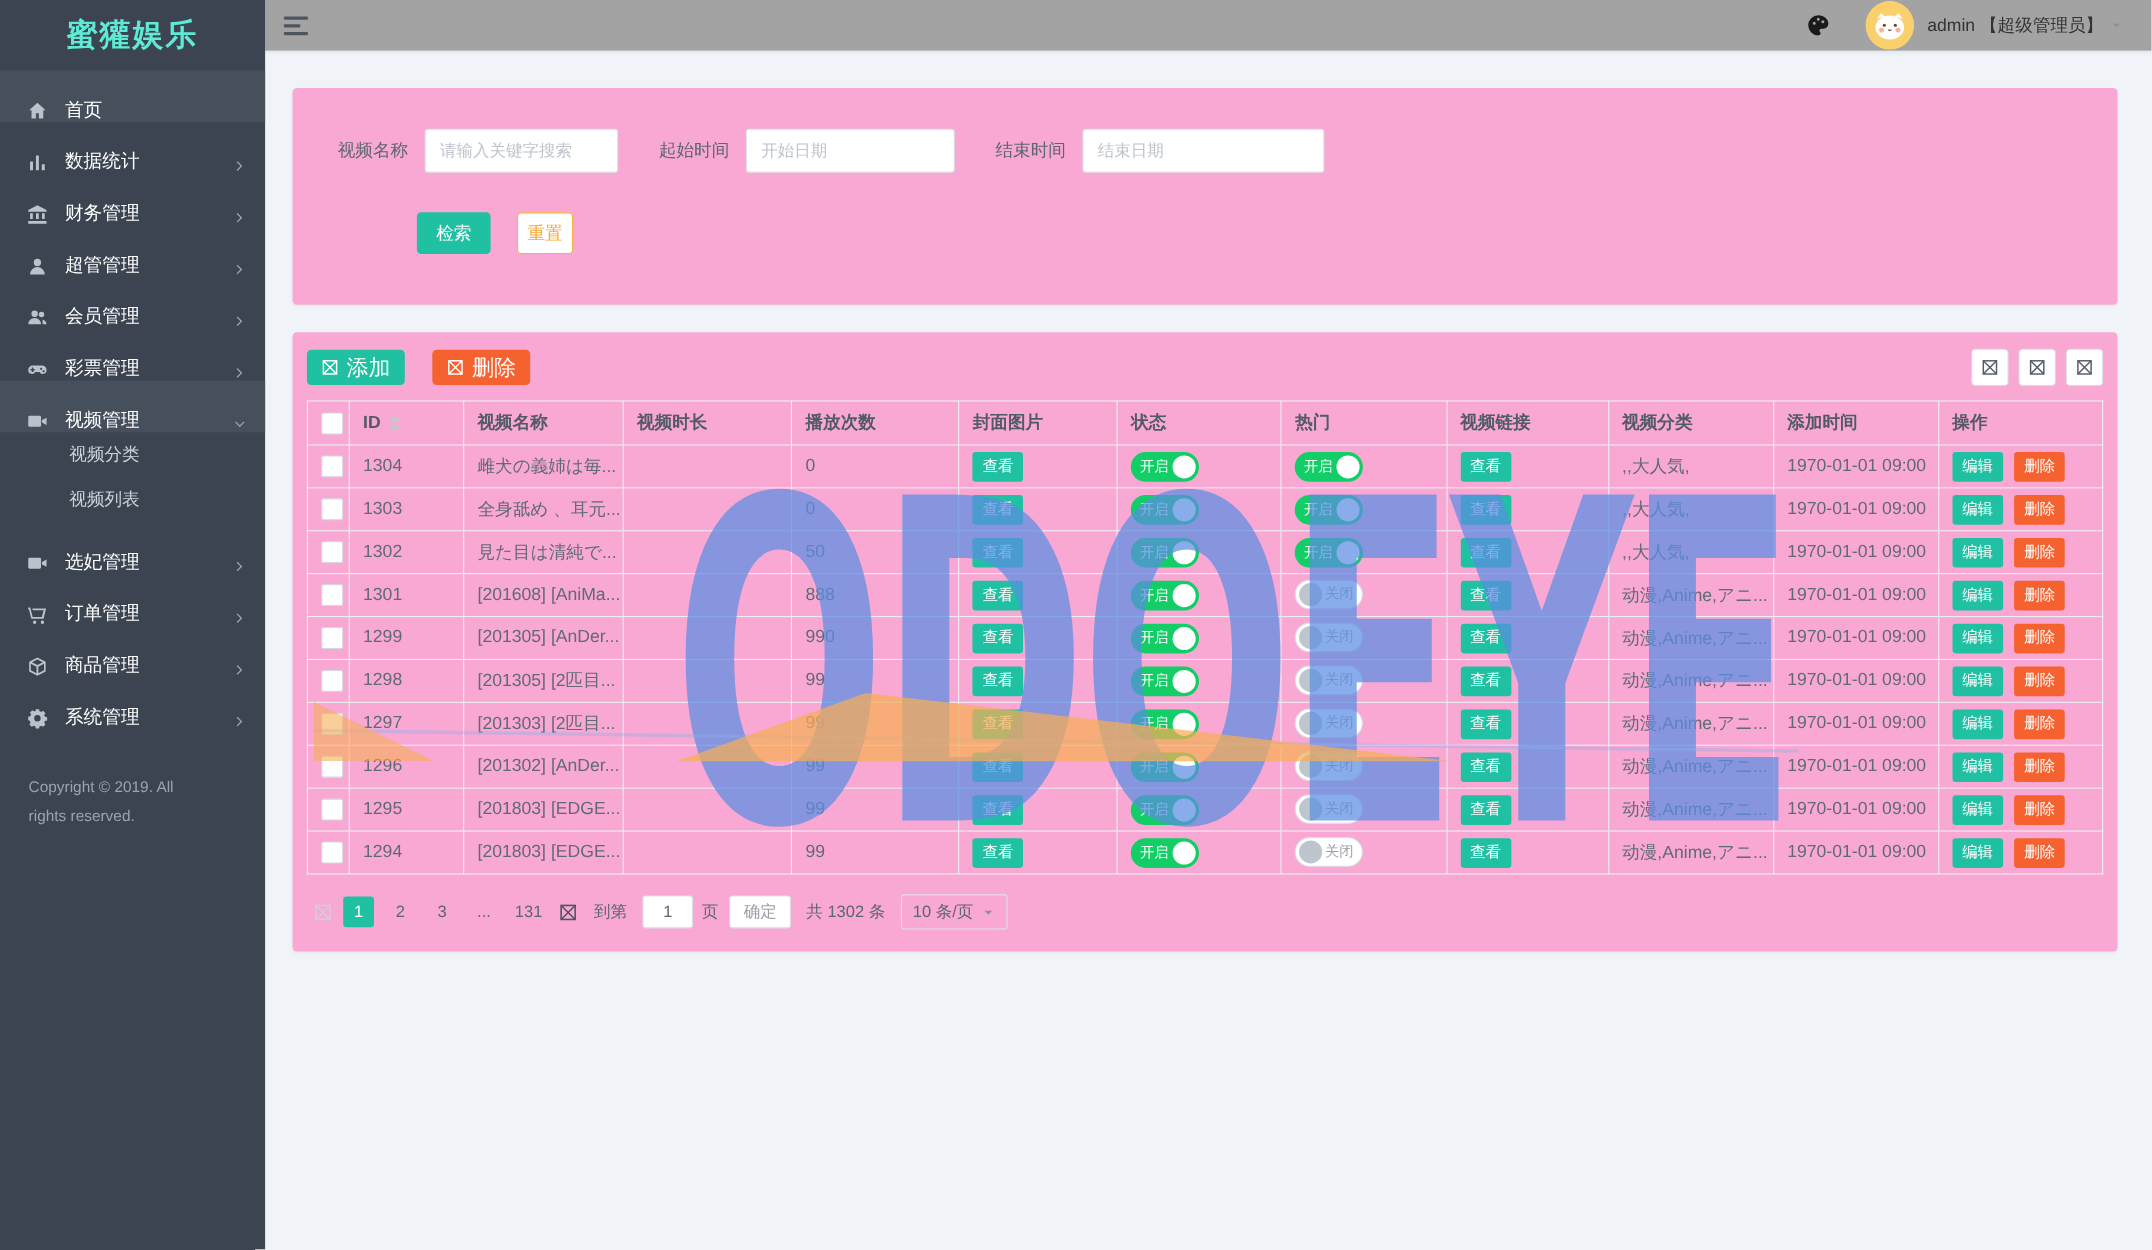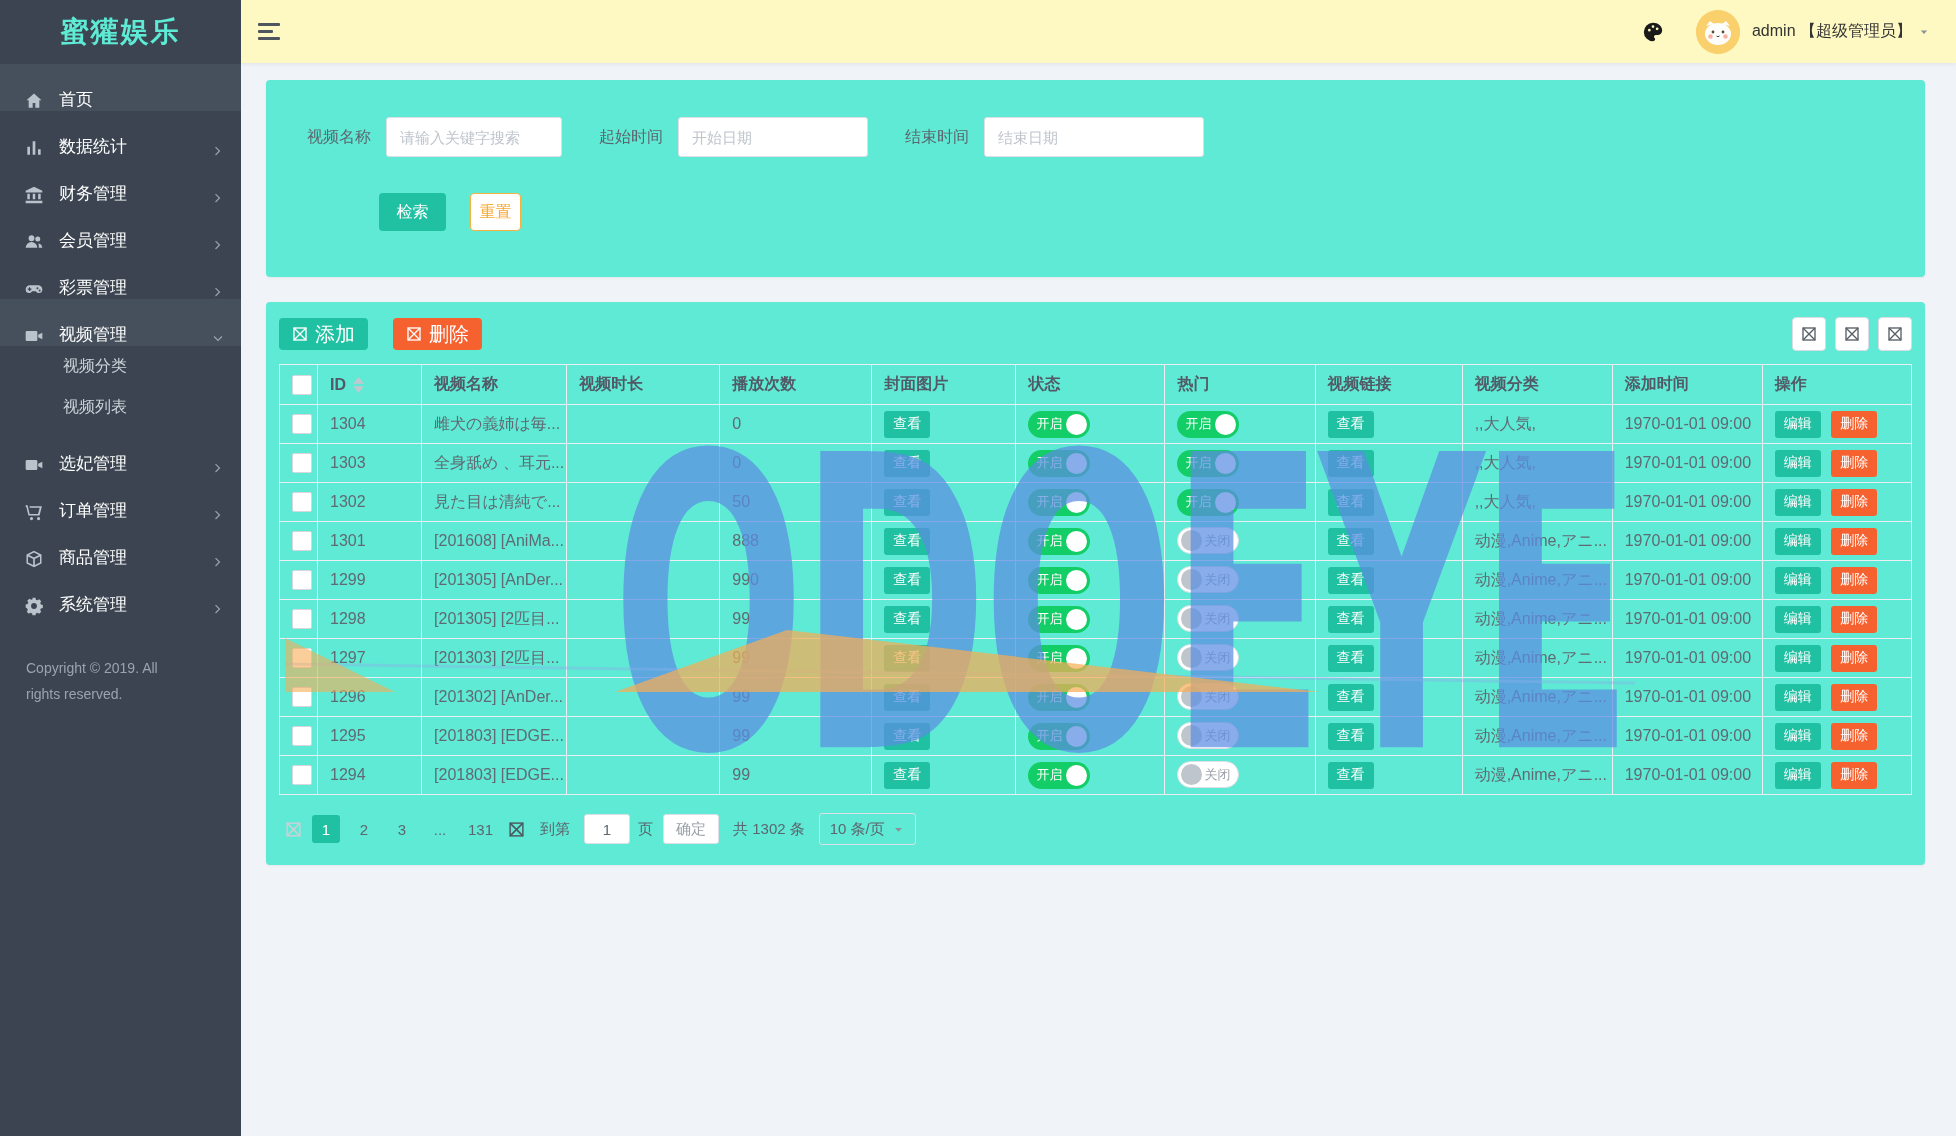--- a/index.html
+++ b/index.html
@@ -20,38 +20,38 @@
   .menu-item .mi-icon svg { width:20px; height:20px; }
   .menu-item .mi-label { flex:1; }
   .menu-item .mi-arrow { color:#97a2ac; display:flex; }
   .menu-item .mi-arrow svg { width:14px; height:14px; }
   .submenu-item { height:41px; display:flex; align-items:center; padding-left:63px;
     color:#ccd4da; font-size:16px; cursor:pointer; }
   .copyright { margin:40px 0 0 26px; width:160px; font-size:14px; line-height:1.85;
     color:#9aa4ae; }
 
   
-  .topbar { position:absolute; left:241px; top:0; right:0; height:63px; background:#fef9c3;
+  .topbar { position:absolute; left:241px; top:0; right:0; height:46px; background:#a3a3a3;
     display:flex; align-items:center; padding:0 25px 0 17px;
     box-shadow:0 1px 4px rgba(0,21,41,.08); z-index:5; }
   .hamburger { width:22px; cursor:pointer; }
   .hamburger i { display:block; height:3px; background:#4d565f; margin:4px 0; border-radius:1px; }
   .hamburger i:nth-child(2){ width:15px; }
   .topbar-right { margin-left:auto; display:flex; align-items:center; }
   .palette-btn { color:#1a1a1a; margin-right:32px; cursor:pointer; display:flex; }
   .palette-btn svg { width:22px; height:22px; }
   .avatar { width:44px; height:44px; border-radius:50%; background:#f9d06c; overflow:hidden;
     margin-right:12px; flex:none; }
   .admin-label { font-size:16px; color:#333; cursor:pointer; }
   .admin-caret { color:#8a9199; margin-left:5px; display:flex; }
   .admin-caret svg { width:14px; height:14px; }
 
   
   .content { position:absolute; left:241px; top:63px; right:0; bottom:0; }
-  .card { background:#5eead4; border-radius:4px; box-shadow:0 1px 3px rgba(0,0,0,.05); }
+  .card { background:#f9a8d4; border-radius:4px; box-shadow:0 1px 3px rgba(0,0,0,.05); }
   .filter-card { margin:17px 31px 0 25px; padding:37px 20px 46px 41px; }
   .filter-row { display:flex; align-items:center; }
   .f-label { font-size:16px; color:#5c6670; margin-right:15px; }
   .f-input { height:40px; border:1px solid #dcdfe6; border-radius:3px; padding:0 13px;
     font-size:15px; color:#333; outline:none; }
   .f-input::placeholder { color:#bfc4cc; }
   .f-group { display:flex; align-items:center; margin-right:37px; }
   .filter-btns { margin-top:36px; padding-left:72px; display:flex; }
   .btn { border:none; cursor:pointer; font-family:inherit; }
   .btn-search { width:67px; height:38px; background:#20c0a2; color:#fff; font-size:16px; border-radius:4px; }
@@ -152,20 +152,33 @@
           </svg>
         </span>
       </li>
       <li class="menu-item">
         <span class="mi-icon">
           <svg viewBox="0 0 24 24" fill="currentColor">
             <path d="M12 2l10 5v2H2V7zM4 10.5h3v6.5H4zm6.5 0h3v6.5h-3zm6.5 0h3v6.5h-3zM2 19h20v3H2z"></path>
           </svg>
         </span>
         <span class="mi-label">财务管理</span>
+        <span class="mi-arrow">
+          <svg viewBox="0 0 24 24" fill="currentColor">
+            <path d="M8.5 4.5L16 12l-7.5 7.5L7 18l6-6-6-6z"></path>
+          </svg>
+        </span>
+      </li>
+      <li class="menu-item">
+        <span class="mi-icon">
+          <svg viewBox="0 0 24 24" fill="currentColor">
+            <path d="M12 12a4 4 0 110-8 4 4 0 010 8zm-8 9a8 8 0 0116 0z"></path>
+          </svg>
+        </span>
+        <span class="mi-label">超管管理</span>
         <span class="mi-arrow">
           <svg viewBox="0 0 24 24" fill="currentColor">
             <path d="M8.5 4.5L16 12l-7.5 7.5L7 18l6-6-6-6z"></path>
           </svg>
         </span>
       </li>
       <li class="menu-item">
         <span class="mi-icon">
           <svg viewBox="0 0 24 24" fill="currentColor">
             <path d="M9 11a3.5 3.5 0 110-7 3.5 3.5 0 010 7zm7.5.3a3 3 0 110-6 3 3 0 010 6zM2 19a7 7 0 0114 0zm15.5-5.3c2.7.6 4.5 2.7 4.5 5.3h-4.2z"></path>

